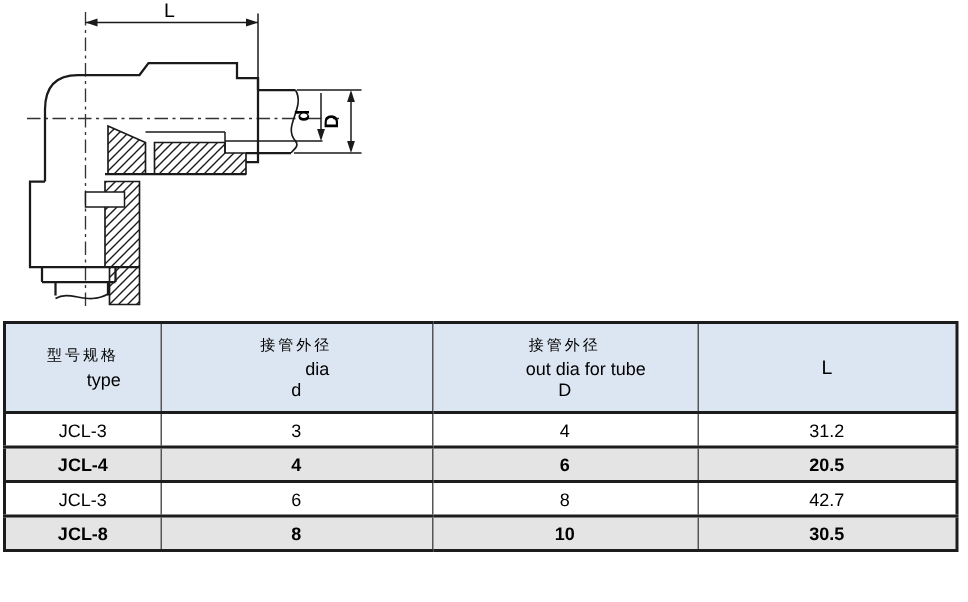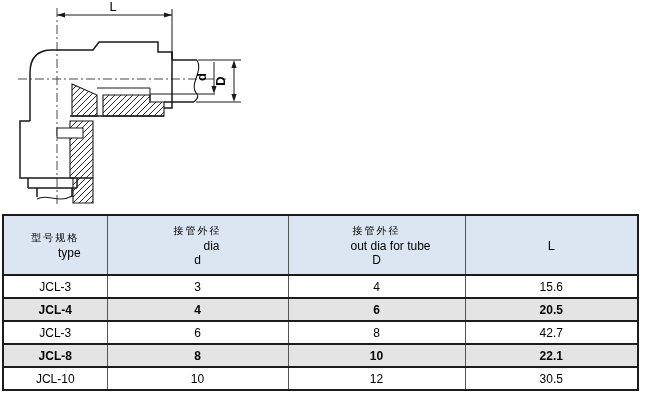--- a/index.html
+++ b/index.html
@@ -143,41 +143,35 @@
         <th>
           <span class="hdr-single">L</span>
         </th>
       </tr>
     </thead>
     <tbody>
       <tr>
         <td>JCL-3</td>
         <td>3</td>
         <td>4</td>
-        <td>15.6</td>
+        <td>31.2</td>
       </tr>
       <tr class="alt">
         <td>JCL-4</td>
         <td>4</td>
         <td>6</td>
         <td>20.5</td>
       </tr>
       <tr>
         <td>JCL-3</td>
         <td>6</td>
         <td>8</td>
         <td>42.7</td>
       </tr>
       <tr class="alt">
         <td>JCL-8</td>
         <td>8</td>
         <td>10</td>
-        <td>22.1</td>
-      </tr>
-      <tr>
-        <td>JCL-10</td>
-        <td>10</td>
-        <td>12</td>
         <td>30.5</td>
       </tr>
     </tbody>
   </table>
 </div>
 
 </body></html>

